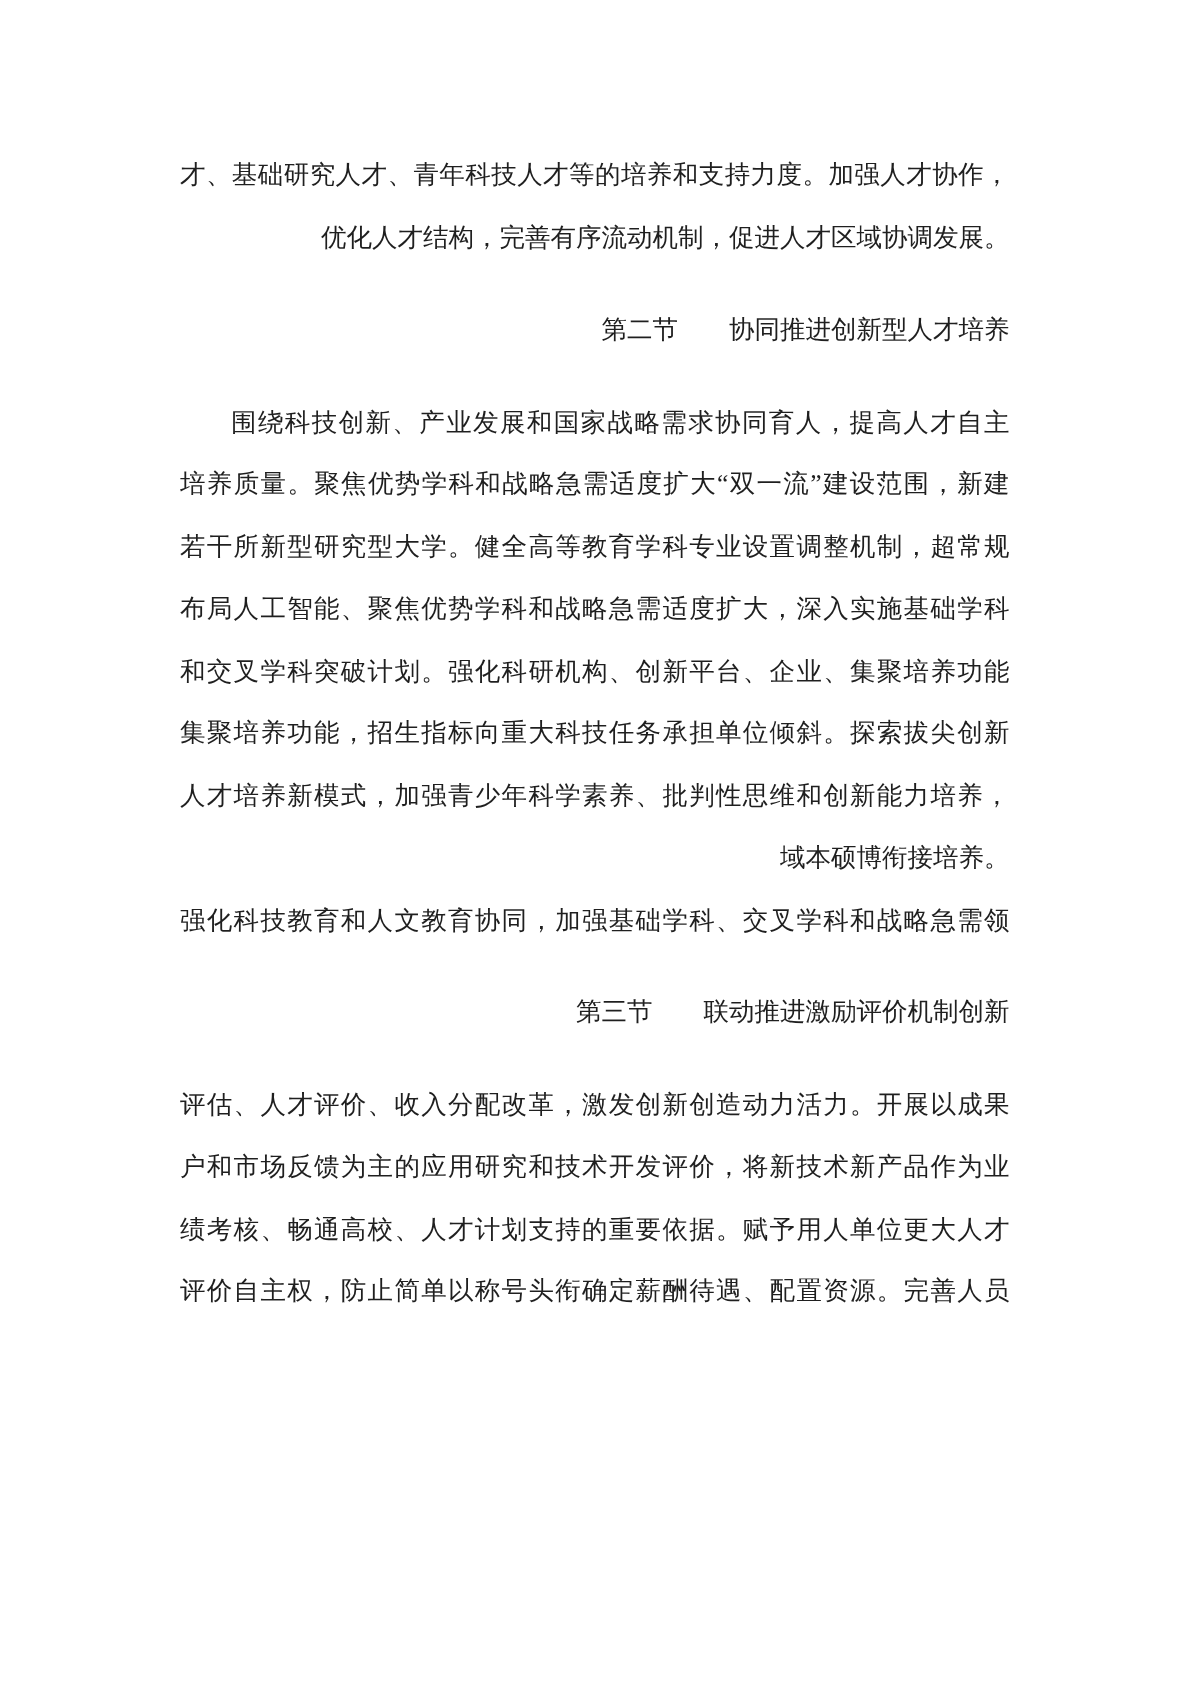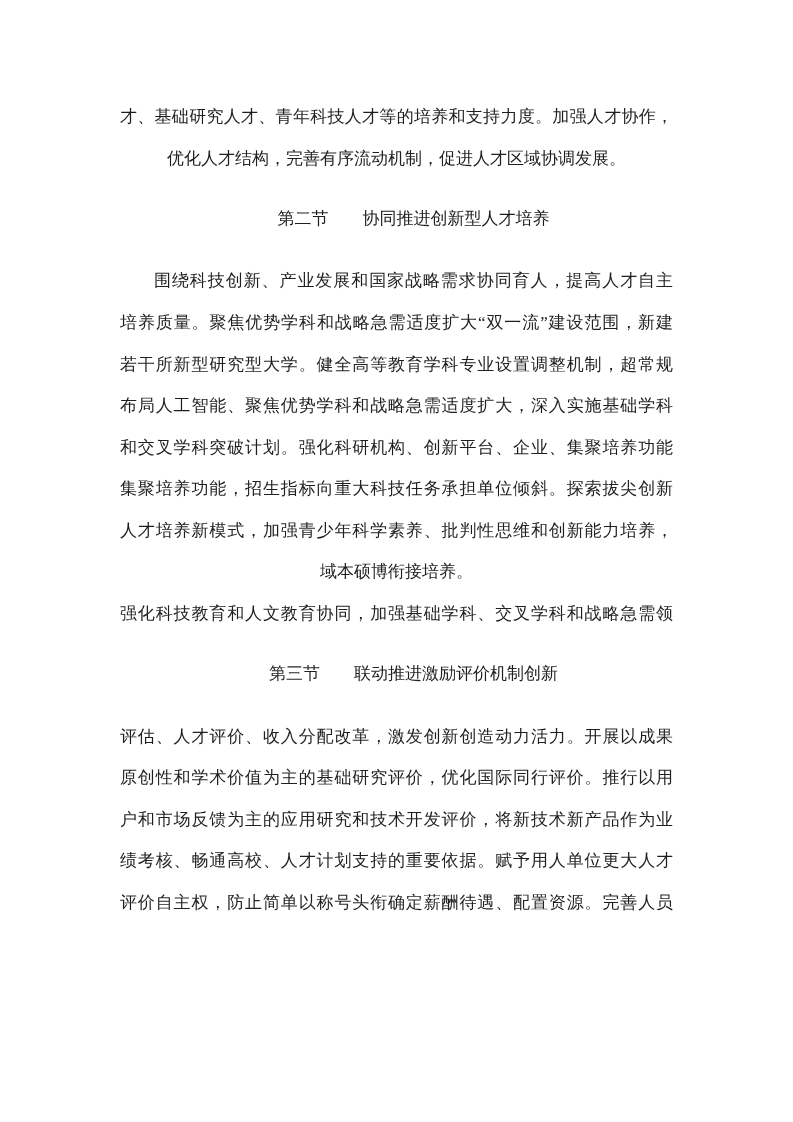--- a/index.html
+++ b/index.html
@@ -26,34 +26,33 @@
     letter-spacing: 0;
   }
   .block {
     margin: 0 0 20px 0;
   }
   .block:last-child {
     margin-bottom: 0;
   }
   .line {
     min-height: 41.5px;
-    text-align: center;
+    text-align: right;
     white-space: normal;
     overflow: hidden;
   }
   
   .line.fill {
     text-align: justify;
     text-align-last: justify;
     -moz-text-align-last: justify;
   }
   
   .line.indent {
     padding-left: 2em;
-    font-family: Liberation Mono, monospace;
   }
   .heading .line {
     font-weight: normal;
   }
 </style>
 </head>
 <body>
 
 <div class="page">
   <div class="content">
@@ -73,19 +72,18 @@
         <div class="line fill">集聚培养功能，招生指标向重大科技任务承担单位倾斜。探索拔尖创新</div>
         <div class="line fill">人才培养新模式，加强青少年科学素养、批判性思维和创新能力培养，</div>
         <div class="line">域本硕博衔接培养。</div>
         <div class="line fill">强化科技教育和人文教育协同，加强基础学科、交叉学科和战略急需领</div>
       </div>
       <div class="block heading">
         <div class="line indent">第三节　　联动推进激励评价机制创新</div>
       </div>
       <div class="block paragraph">
         <div class="line fill">评估、人才评价、收入分配改革，激发创新创造动力活力。开展以成果</div>
-        <div class="line fill">原创性和学术价值为主的基础研究评价，优化国际同行评价。推行以用</div>
         <div class="line fill">户和市场反馈为主的应用研究和技术开发评价，将新技术新产品作为业</div>
         <div class="line fill">绩考核、畅通高校、人才计划支持的重要依据。赋予用人单位更大人才</div>
         <div class="line fill">评价自主权，防止简单以称号头衔确定薪酬待遇、配置资源。完善人员</div>
       </div>
     </div>
 </div>
 
 </body></html>

